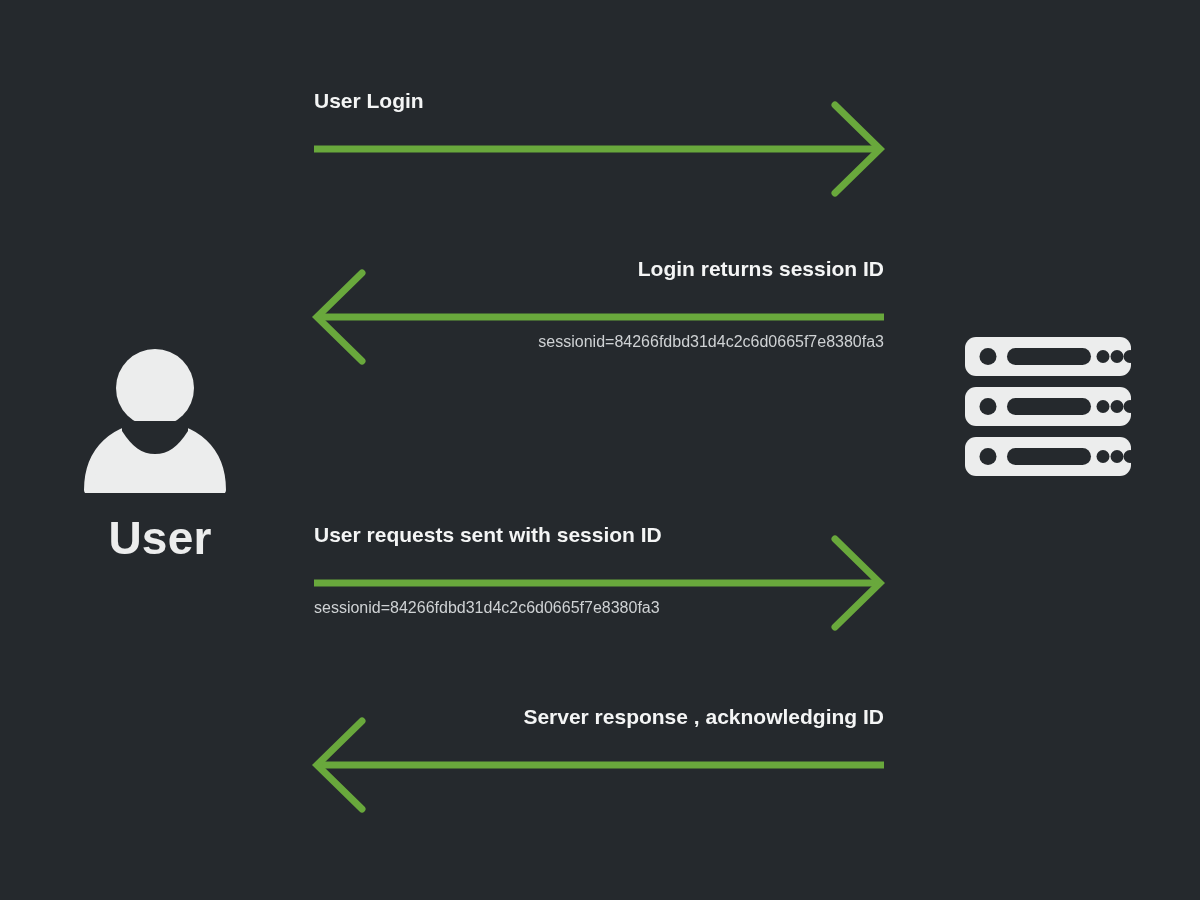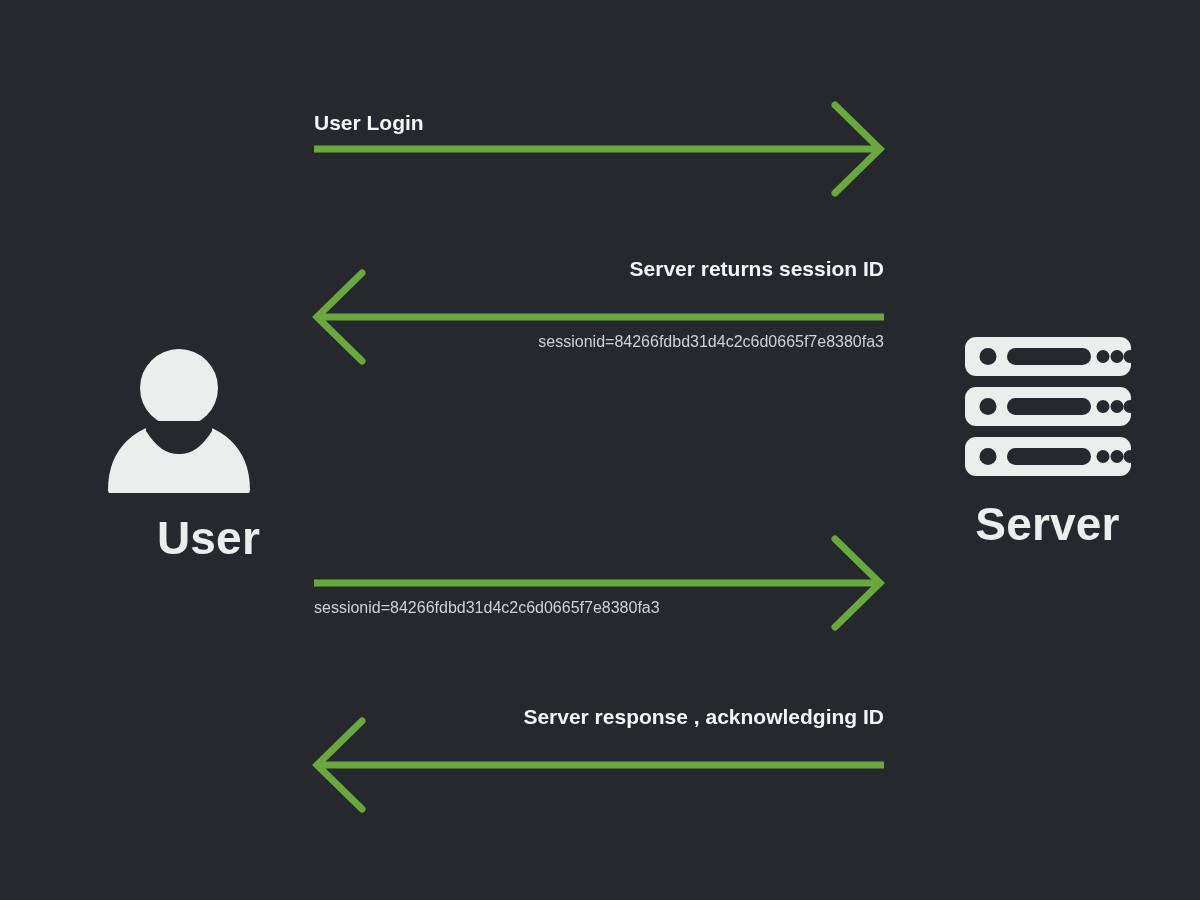--- a/index.html
+++ b/index.html
@@ -18,21 +18,21 @@
     overflow: hidden;
   }
 
   
   .actor {
     position: absolute;
     display: flex;
     flex-direction: column;
     align-items: center;
   }
-  #actor-user  { left: 60px;  top: 335px; width: 200px; align-items: flex-end; }
+  #actor-user  { left: 60px;  top: 335px; width: 200px; }
   #actor-server{ left: 945px; top: 335px; width: 205px; }
 
   .actor-label {
     font-size: 46px;
     font-weight: bold;
     color: #eceded;
     letter-spacing: 0.2px;
     line-height: 1;
     margin-top: 22px;
     white-space: nowrap;
@@ -113,41 +113,41 @@
       </g>
       <g>
         <rect x="2" y="102" width="166" height="39" rx="11" fill="#eceded"></rect>
         <circle cx="25" cy="121.5" r="8.5" fill="#25292d"></circle>
         <rect x="44" y="113" width="84" height="17" rx="8.5" fill="#25292d"></rect>
         <circle cx="140" cy="121.5" r="6.5" fill="#25292d"></circle>
         <circle cx="154" cy="121.5" r="6.5" fill="#25292d"></circle>
         <circle cx="167" cy="121.5" r="6.5" fill="#25292d"></circle>
       </g>
     </svg>
-    <div class="actor-label">Server</div>
   </div>
 
   <div class="msg" id="msg-1">
-    <div class="msg-title left" style="top:0;margin-top:22px;">User Login</div>
+    <div class="msg-title left" style="top:0;">User Login</div>
     <svg class="arrow-svg" width="568" height="110" viewBox="0 0 568 110">
       <line x1="0" y1="59" x2="562" y2="59" stroke="#69a83c" stroke-width="7" stroke-linecap="butt"></line>
       <polyline points="521,15 566,59 521,103" fill="none" stroke="#69a83c" stroke-width="7" stroke-linecap="round" stroke-linejoin="miter"></polyline>
     </svg>
   </div>
 
   <div class="msg" id="msg-2">
-    <div class="msg-title right" style="top:0;">Server returns session ID</div>
+    <div class="msg-title right" style="top:0;">Login returns session ID</div>
     <svg class="arrow-svg" width="570" height="108" viewBox="0 0 570 108">
       <line x1="8" y1="59" x2="570" y2="59" stroke="#69a83c" stroke-width="7" stroke-linecap="butt"></line>
       <polyline points="48,15 3,59 48,103" fill="none" stroke="#69a83c" stroke-width="7" stroke-linecap="round" stroke-linejoin="miter"></polyline>
     </svg>
     <div class="msg-sub right" style="top:76px;">sessionid=84266fdbd31d4c2c6d0665f7e8380fa3</div>
   </div>
 
   <div class="msg" id="msg-3">
+    <div class="msg-title left" style="top:0;">User requests sent with session ID</div>
     <svg class="arrow-svg" width="568" height="110" viewBox="0 0 568 110">
       <line x1="0" y1="59" x2="562" y2="59" stroke="#69a83c" stroke-width="7" stroke-linecap="butt"></line>
       <polyline points="521,15 566,59 521,103" fill="none" stroke="#69a83c" stroke-width="7" stroke-linecap="round" stroke-linejoin="miter"></polyline>
     </svg>
     <div class="msg-sub left" style="top:76px;">sessionid=84266fdbd31d4c2c6d0665f7e8380fa3</div>
   </div>
 
   <div class="msg" id="msg-4">
     <div class="msg-title right" style="top:0;text-align:center;">Server response , acknowledging ID</div>
     <svg class="arrow-svg" width="570" height="108" viewBox="0 0 570 108">

